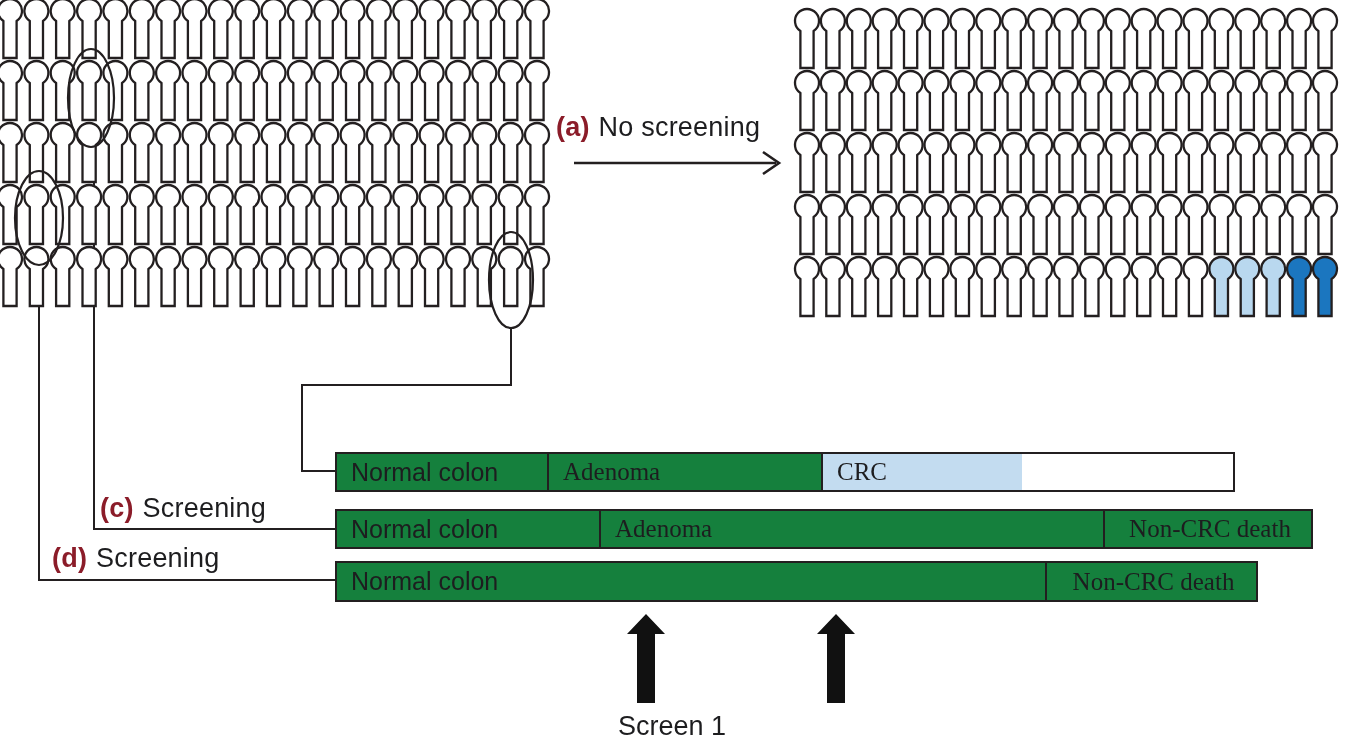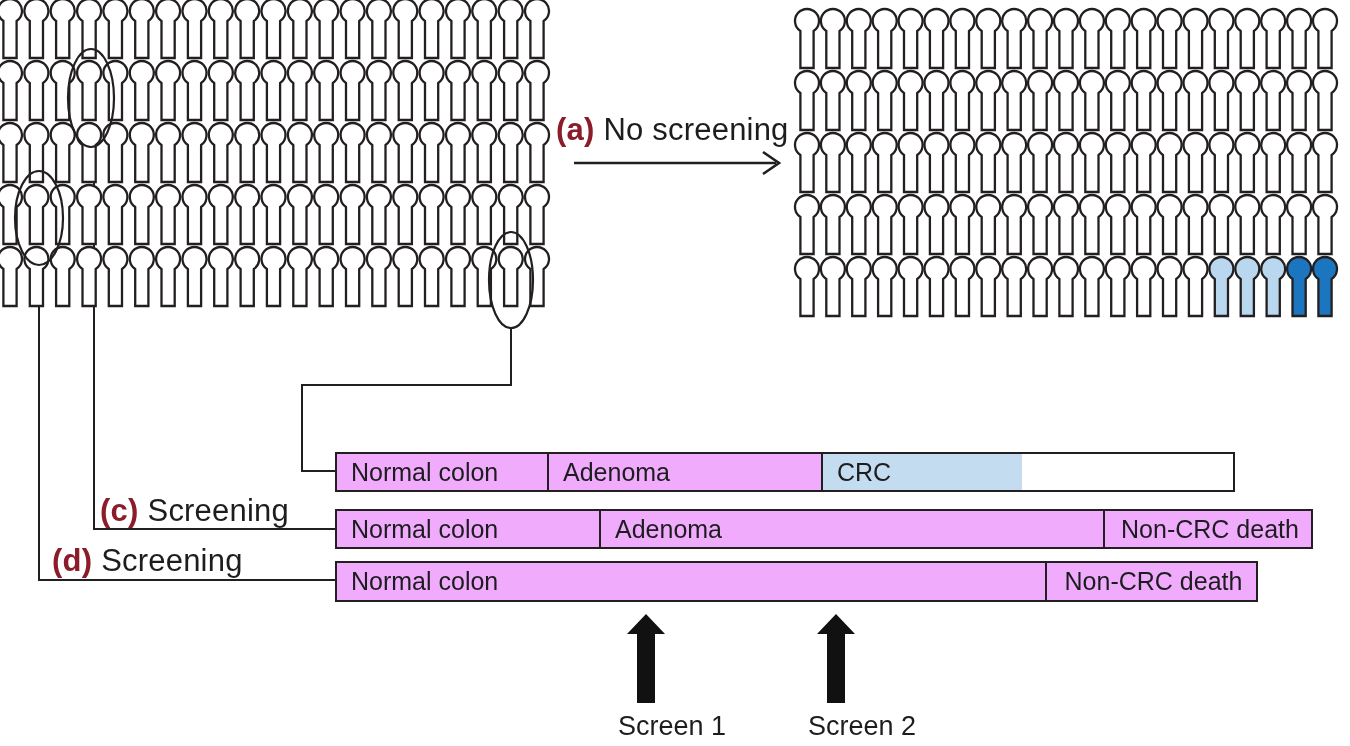--- a/index.html
+++ b/index.html
@@ -6,35 +6,35 @@
   .canvas{
     position:relative;width:1350px;height:746px;background:#ffffff;overflow:hidden;
     font-family:"Liberation Sans", sans-serif;color:var(--outline,#231f20);
   }
   svg.layer{position:absolute;left:0;top:0;}
   .person{fill:#ffffff;}
   .person.light{fill:var(--p-light,#b9d8ef);}
   .person.dark{fill:var(--p-dark,#1b76bf);}
 
   .annot{
-    position:absolute;white-space:nowrap;font-size:31px;line-height:1.1;
+    position:absolute;white-space:nowrap;font-size:27px;line-height:1.1;
     color:#1d1d1f;letter-spacing:.2px;
   }
   .annot .prefix{color:var(--maroon,#8b1c29);font-weight:bold;margin-right:9px;}
 
   .bar{
     position:absolute;display:flex;box-sizing:border-box;
     border:2px solid var(--outline,#231f20);background:#fff;
   }
   .seg{
     box-sizing:border-box;display:flex;align-items:center;
     font-size:25px;padding-left:14px;overflow:hidden;white-space:nowrap;
-    background:#f0abfc;color:#1d1d1f;
-  }
-  .seg + .seg{border-left:2px solid var(--outline,#231f20);}
+    background:#15803d;color:#1d1d1f;
+  }
+  .seg + .seg{border-left:2px solid var(--outline,#231f20);font-family:Liberation Serif, serif;}
   .seg.light-blue{background:var(--light-blue,#c3dcf0);}
   .seg.dark-blue{background:var(--dark-blue,#1576c0);color:#ffffff;justify-content:center;padding-left:0;}
   .seg.center{justify-content:center;padding-left:4px;}
 
   .screen-label{
     position:absolute;width:160px;text-align:right;font-size:27px;color:#1d1d1f;
   }
 </style>
 </head>
 <body>
@@ -305,15 +305,14 @@
     <div class="seg" style="width:504px">Adenoma</div>
     <div class="seg center" style="flex:1">Non-CRC death</div>
   </div>
 
   <div class="bar" style="left:335px;top:561px;width:923px;height:41px">
     <div class="seg" style="width:708px">Normal colon</div>
     <div class="seg center" style="flex:1">Non-CRC death</div>
   </div>
 
   <div class="screen-label" style="left:566px;top:711px">Screen 1</div>
-  <div class="screen-label" style="left:756px;top:711px">Screen 2</div>
 
 </div>
 
 </body></html>

